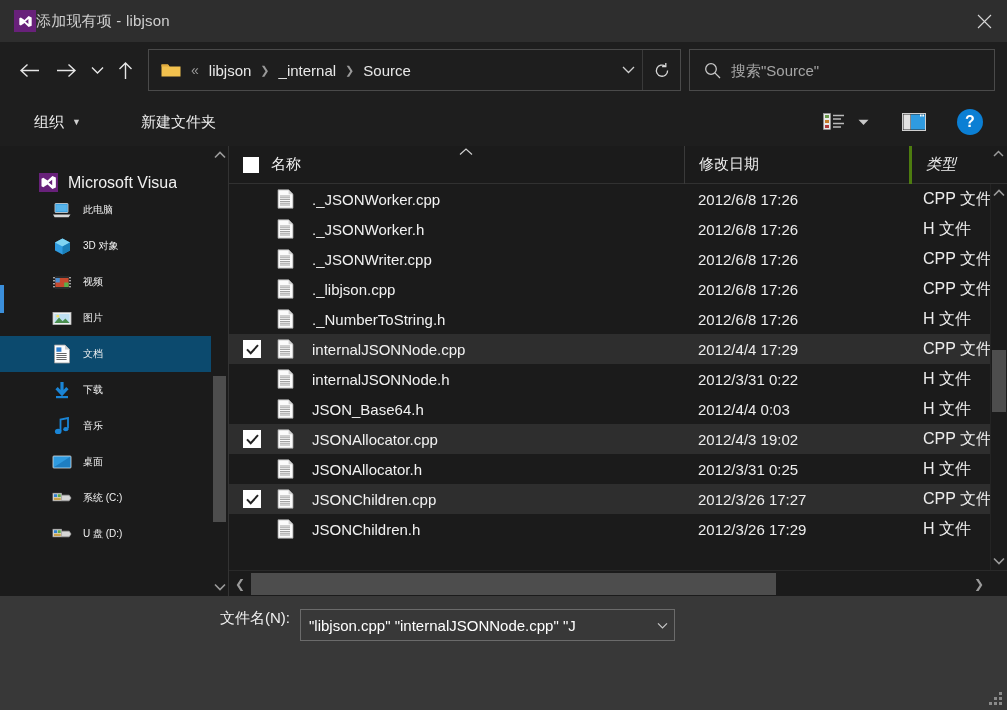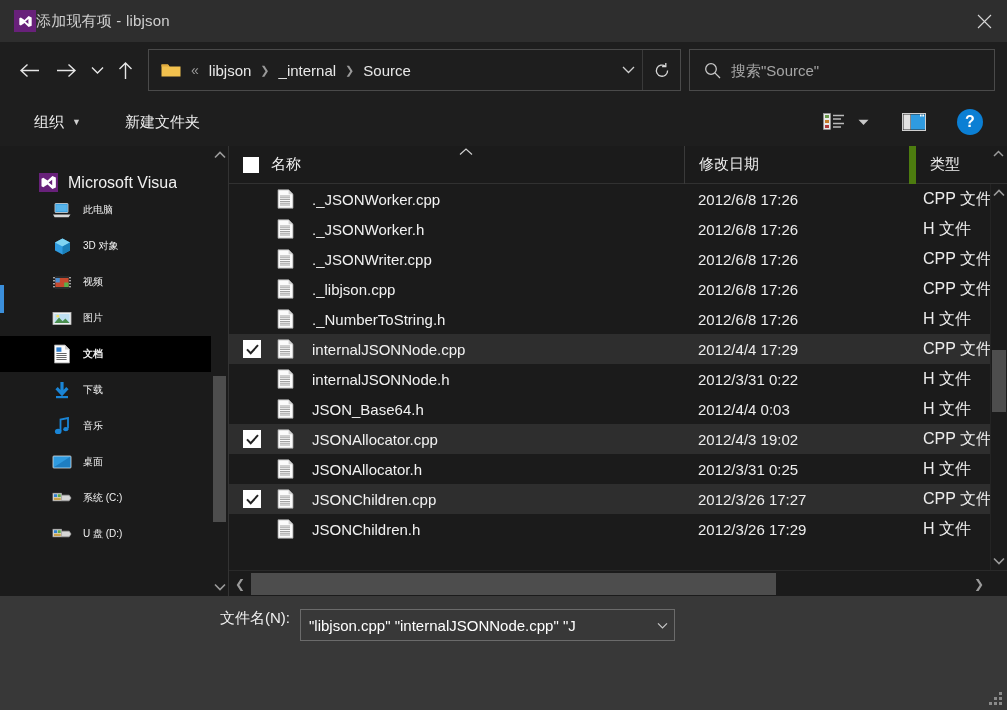--- a/index.html
+++ b/index.html
@@ -154,21 +154,21 @@
     color: #ececec; font-size: 15px;
     height: 32px; padding: 0 8px;
     cursor: default;
   }
   .tb-caret {
     margin-left: 8px;
     color: #d0d0d0;
     font-size: 9px;
     line-height: 1;
   }
-  .tb-newfolder { margin-left: 28px; align-items: center; }
+  .tb-newfolder { margin-left: 44px; align-items: center; }
   .tb-spacer { flex: 1; }
   .tb-icon-btn {
     width: 34px; height: 34px;
     display: flex; align-items: center; justify-content: center;
     cursor: default;
   }
   .tb-viewcaret {
     width: 24px; height: 34px;
     display: flex; align-items: center; justify-content: center;
     color: #c8c8c8;
@@ -228,21 +228,21 @@
     margin-left: 10px;
     overflow: hidden;
   }
   .sb-item {
     display: flex; align-items: center;
     height: 36px;
     padding-left: 52px;
     cursor: default;
     white-space: nowrap;
   }
-  .sb-item.selected { background: #000000; font-weight: bold; }
+  .sb-item.selected { background: #0c4a6e; }
   .sb-ico {
     width: 20px; height: 20px;
     flex-shrink: 0;
     display: flex; align-items: center; justify-content: center;
   }
   .sb-ico svg { display: block; }
   .sb-label {
     color: #f2f2f2; font-size: 10px;
     margin-left: 11px;
   }
@@ -290,21 +290,21 @@
     display: flex; align-items: center;
     height: 38px;
     color: #f0f0f0;
     font-size: 15px;
     cursor: default;
     position: relative;
     padding-left: 14px;
   }
   .hdr-name { width: 455px; flex-shrink: 0; }
   .hdr-date { width: 225px; flex-shrink: 0; border-left: 1px solid #3a3a3a; }
-  .hdr-type { flex: 1; border-left: 7px solid #4d7c0f; }
+  .hdr-type { flex: 1; border-left: 3px solid #4d7c0f; font-style: italic; }
   .hdr-checkbox {
     width: 16px; height: 16px;
     background: #fff;
     margin-right: 12px;
     flex-shrink: 0;
     cursor: default;
   }
   .sort-mark {
     position: absolute;
     left: 230px; top: 1px;

